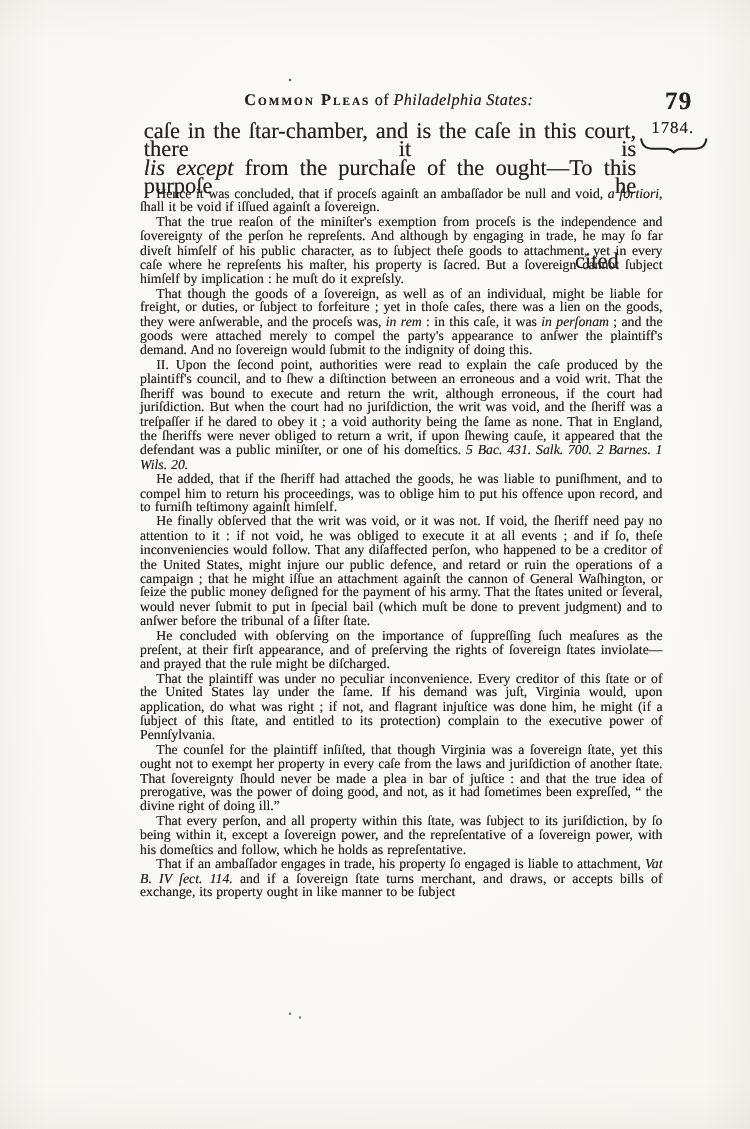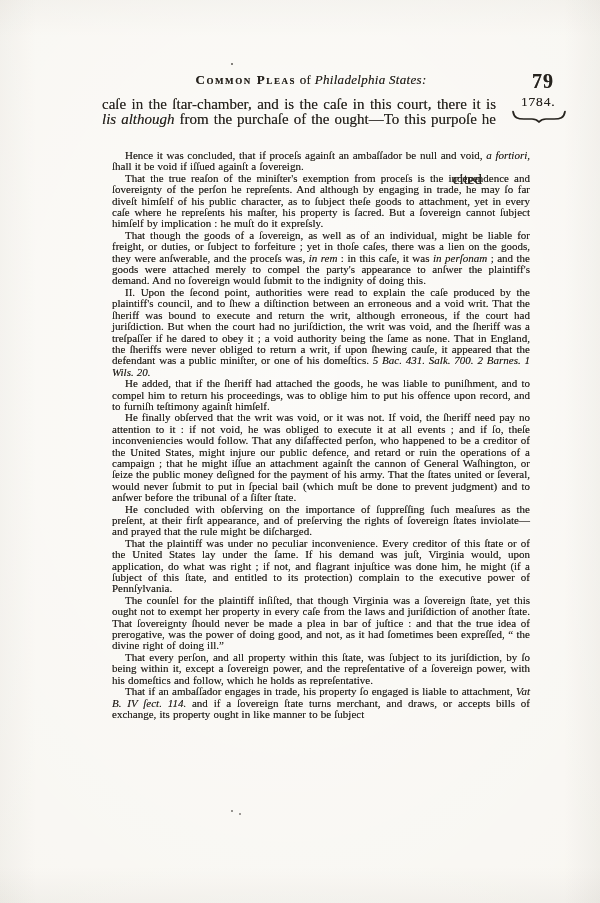--- a/index.html
+++ b/index.html
@@ -42,22 +42,22 @@
   .page-number {
     position: absolute;
     top: 73px; left: 512px;
     font-size: 20px; line-height: 16px;
     font-weight: 700;
     letter-spacing: 1px;
     margin-left: 20px;
   }
   .intro {
     position: absolute;
-    top: 97px; left: 102px; width: 394px;
-    font-size: 15px; line-height: 14.8px;
+    top: 97px; left: 115px; width: 394px;
+    font-size: 18px; line-height: 14.8px;
     word-spacing: 1px;
   }
   .intro-line {
     text-align: justify;
     text-align-last: justify;
   }
   .intro .it { font-style: italic; }
   .catchword-line {
     text-align: right;
     padding-right: 14px;
@@ -108,21 +108,21 @@
   <div class="page-number">79</div>
 
   <div class="margin-year">1784.</div>
   <svg class="year-brace" viewBox="0 0 56 13" aria-hidden="true">
     <path d="M2,1.5 C3,8 7,9 13,9 L21,9 C24.5,9 26,9.8 28,12 C30,9.8 31.5,9 35,9 L43,9 C49,9 53,8 54,1.5" fill="none" stroke="#26231e" stroke-width="1.7" stroke-linecap="round"></path>
   </svg>
 
   <div class="intro">
     <div>
         <div class="intro-line"><span>caſe in the ſtar-chamber, and is the caſe in this court, there it is</span></div>
-        <div class="intro-line"><span class="it">lis although</span><span> from the purchaſe of the ought—To this purpoſe he</span></div>
+        <div class="intro-line"><span class="it">lis except</span><span> from the purchaſe of the ought—To this purpoſe he</span></div>
       </div>
     <div class="catchword-line">cited</div>
   </div>
 
   <div class="argument">
       <p><span>Hence it was concluded, that if proceſs againſt an ambaſſador be null and void, </span><span class="it">a fortiori</span><span>, ſhall it be void if iſſued againſt a ſovereign.</span></p>
       <p><span>That the true reaſon of the miniſter's exemption from proceſs is the independence and ſovereignty of the perſon he repreſents.  And although by engaging in trade, he may ſo far diveſt himſelf of his public character, as to ſubject theſe goods to attachment, yet in every caſe where he repreſents his maſter, his property is ſacred.  But a ſovereign cannot ſubject himſelf by implication : he muſt do it expreſsly.</span></p>
       <p><span>That though the goods of a ſovereign, as well as of an individual, might be liable for freight, or duties, or ſubject to forfeiture ; yet in thoſe caſes, there was a lien on the goods, they were anſwerable, and the proceſs was, </span><span class="it">in rem</span><span> : in this caſe, it was </span><span class="it">in perſonam</span><span> ; and the goods were attached merely to compel the party's appearance to anſwer the plaintiff's demand.  And no ſovereign would ſubmit to the indignity of doing this.</span></p>
       <p><span>II. Upon the ſecond point, authorities were read to explain the caſe produced by the plaintiff's council, and to ſhew a diſtinction between an erroneous and a void writ.  That the ſheriff was bound to execute and return the writ, although erroneous, if the court had juriſdiction.  But when the court had no juriſdiction, the writ was void, and the ſheriff was a treſpaſſer if he dared to obey it ; a void authority being the ſame as none.  That in England, the ſheriffs were never obliged to return a writ, if upon ſhewing cauſe, it appeared that the defendant was a public miniſter, or one of his domeſtics. </span><span class="it">5 Bac. 431. Salk. 700. 2 Barnes. 1 Wils. 20.</span></p>
       <p><span>He added, that if the ſheriff had attached the goods, he was liable to puniſhment, and to compel him to return his proceedings, was to oblige him to put his offence upon record, and to furniſh teſtimony againſt himſelf.</span></p>

